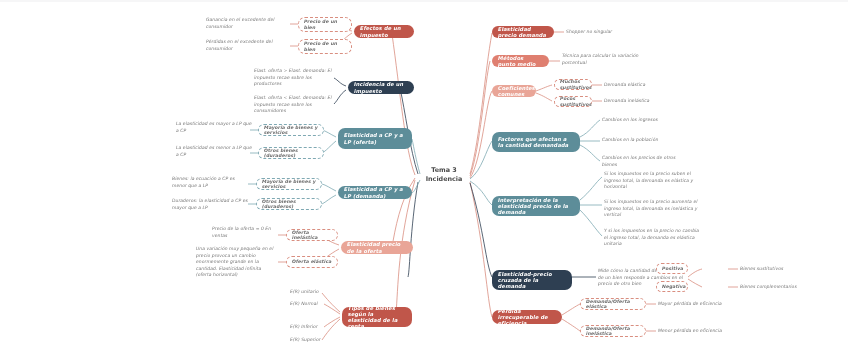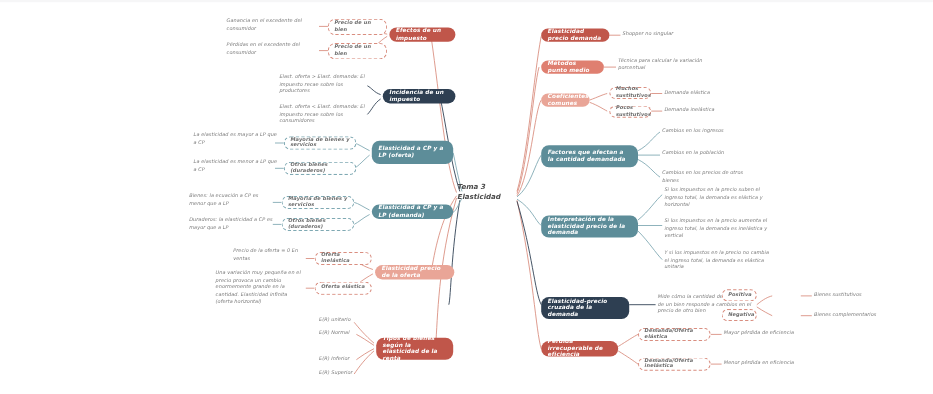--- a/index.html
+++ b/index.html
@@ -30,21 +30,21 @@
   .n-out-teal{background:#ffffff;padding:2.5px 5px;font-size:4.6px;border:.8px dashed #7fa9b3;color:#6b6b6b;}
 
   
   .leaf{
     position:absolute;font-style:italic;font-size:4.5px;line-height:1.45;
     color:#7a7a7a;letter-spacing:.05px;
   }
   .leaf.r{text-align:left;}
 
   .center{
-    position:absolute;font-style:italic;font-weight:bold;
+    position:absolute;text-align:center;font-weight:bold;
     font-size:6.4px;color:#4a4a4a;line-height:1.45;
   }
   .topedge{position:absolute;left:0;top:0;width:848px;height:2px;background:#f6f6f7;}
 </style>
 </head>
 <body>
 
 <div id="canvas">
 
   <div class="topedge"></div>
@@ -155,21 +155,21 @@
         <path d="M562,315 C570,310 576,306 580,304"></path>
         <path d="M562,319 C570,324 576,328 580,331"></path>
         <path d="M646,304 L656,304"></path>
         <path d="M646,331 L656,331"></path>
       </g>
     </g>
   </svg>
 
   <div class="center" style="left:416px;top:166px;width:56px;">
     <div>Tema 3</div>
-    <div>Elasticidad</div>
+    <div>Incidencia</div>
   </div>
 
   <div class="node n-red" style="left:354px;top:25px;width:60px;height:13px;">
     <span>Efectos de un impuesto</span>
   </div>
   <div class="node n-out" style="left:298px;top:17px;width:54px;height:15px;">
     <span>Precio de un bien</span>
   </div>
   <div class="node n-out" style="left:298px;top:39px;width:54px;height:15px;">
     <span>Precio de un bien</span>

